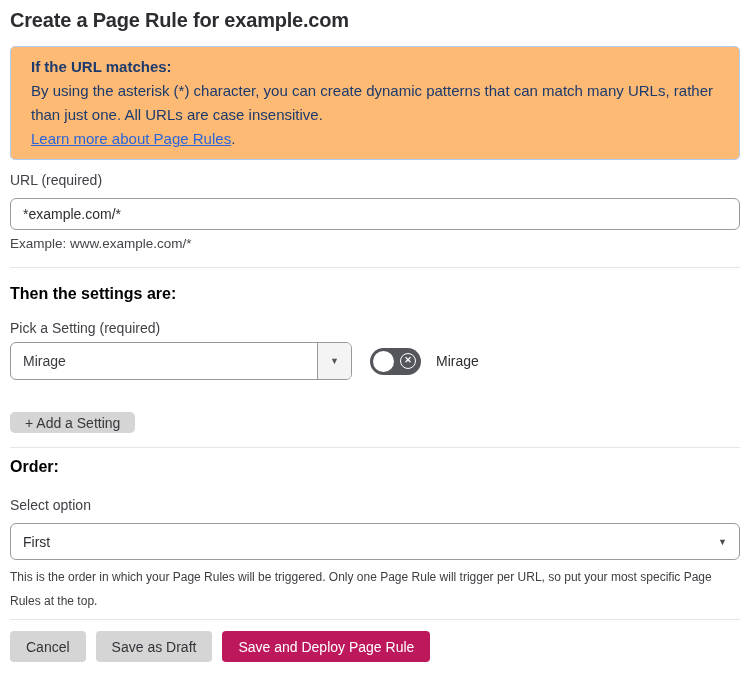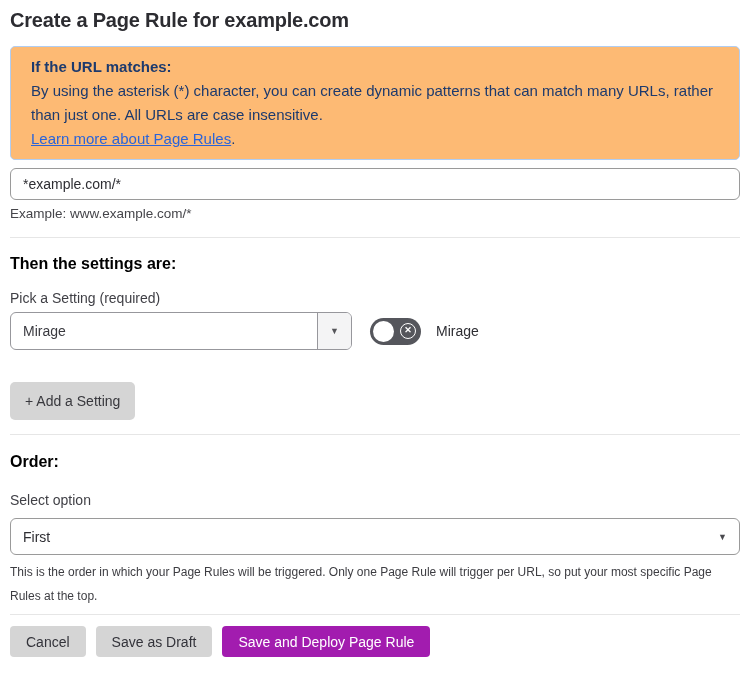--- a/index.html
+++ b/index.html
@@ -74,21 +74,21 @@
     height: 0;
   }
 
   .section-heading {
     margin-top: 16px;
     font-size: 16px;
     font-weight: bold;
     line-height: 20px;
     color: #000000;
   }
-  .section-heading.order { margin-top: 17px; }
+  .section-heading.order { margin-top: 9px; }
   .picker-label { margin-top: 14px; }
   .order-select-label { margin-top: 18px; }
 
   
   .picker-row {
     margin-top: 4px;
     display: flex;
     align-items: center;
   }
   .setting-picker {
@@ -163,21 +163,21 @@
     color: #2e2e33;
   }
 
   .add-setting-btn {
     margin-top: 32px;
     display: inline-block;
     background: #d5d5d5;
     color: #38383d;
     border: none;
     border-radius: 5px;
-    height: 38px;
+    height: 21px;
     padding: 0 15px;
     font-size: 14px;
     font-family: "Liberation Sans", sans-serif;
     cursor: pointer;
   }
 
   
   .order-select {
     margin-top: 8px;
     height: 37px;
@@ -212,35 +212,36 @@
   .btn {
     height: 31px;
     border: none;
     border-radius: 4px;
     font-size: 14px;
     padding: 4px 16px;
     font-family: "Liberation Sans", sans-serif;
     cursor: pointer;
   }
   .btn-gray { background: #d5d5d5; color: #33333a; }
-  .btn-blue { background: #a21caf; color: #ffffff; }
+  .btn-blue { background: #be185d; color: #ffffff; }
 </style>
 </head>
 <body>
 
 <div class="page-container">
 
   <h1 class="page-title">Create a Page Rule for example.com</h1>
 
   <div class="info-box">
     <div class="info-heading">If the URL matches:</div>
     <div class="info-body">By using the asterisk (*) character, you can create dynamic patterns that can match many URLs, rather than just one. All URLs are case insensitive.</div>
     <div><a class="info-link">Learn more about Page Rules</a><span>.</span></div>
   </div>
 
+  <div class="field-label">URL (required)</div>
   <input class="text-input" type="text" value="*example.com/*" style="">
   <div class="helper-text">Example: www.example.com/*</div>
 
   <hr class="divider">
 
   <div class="section-heading">Then the settings are:</div>
 
   <div class="field-label picker-label">Pick a Setting (required)</div>
 
   <div class="picker-row">

